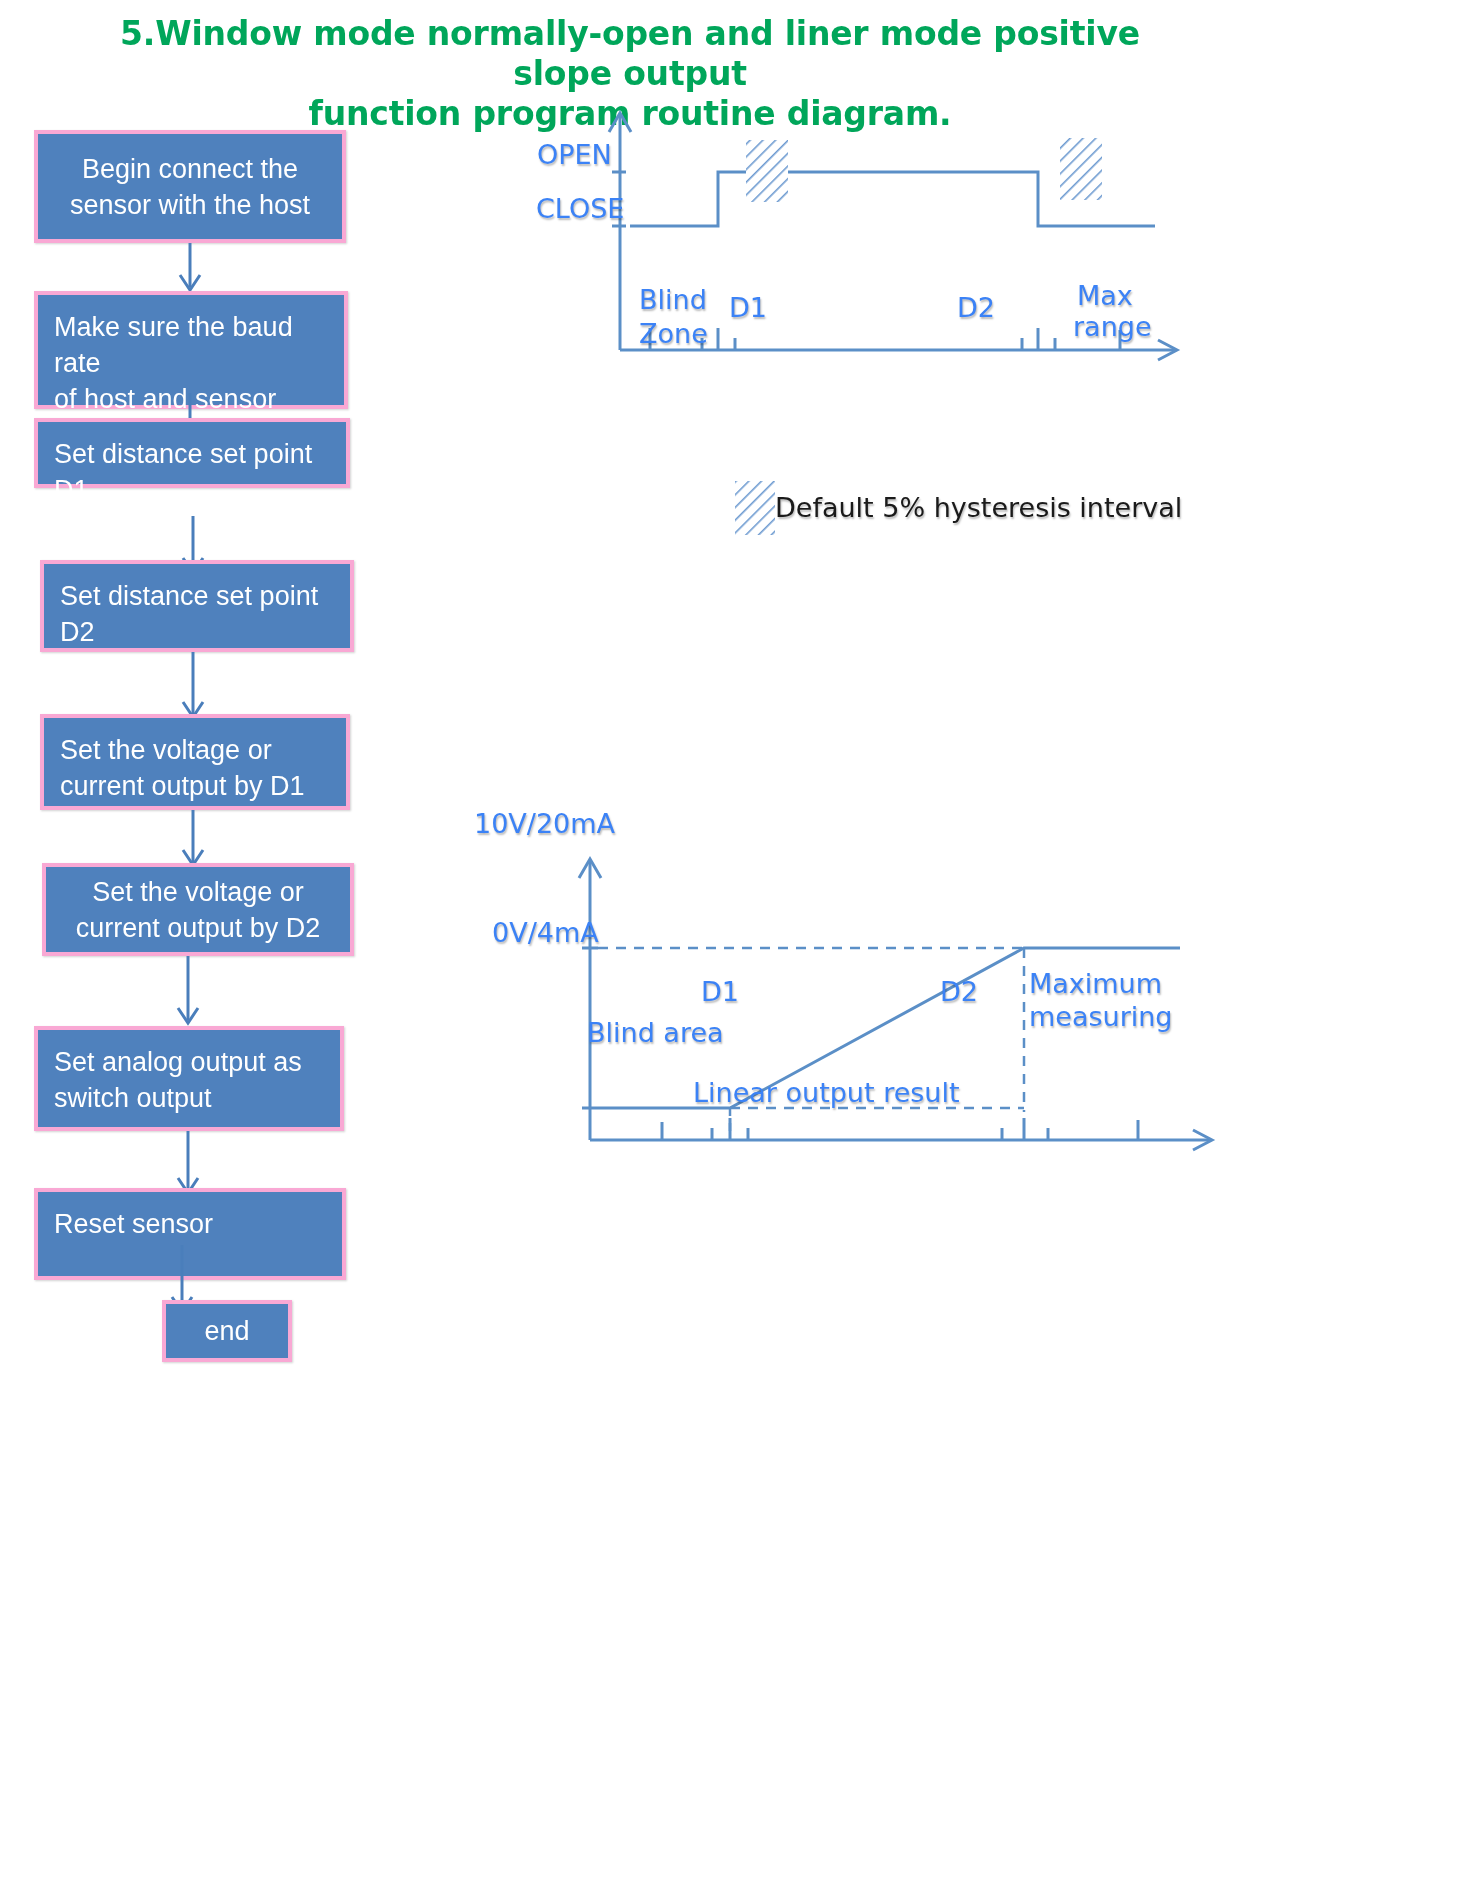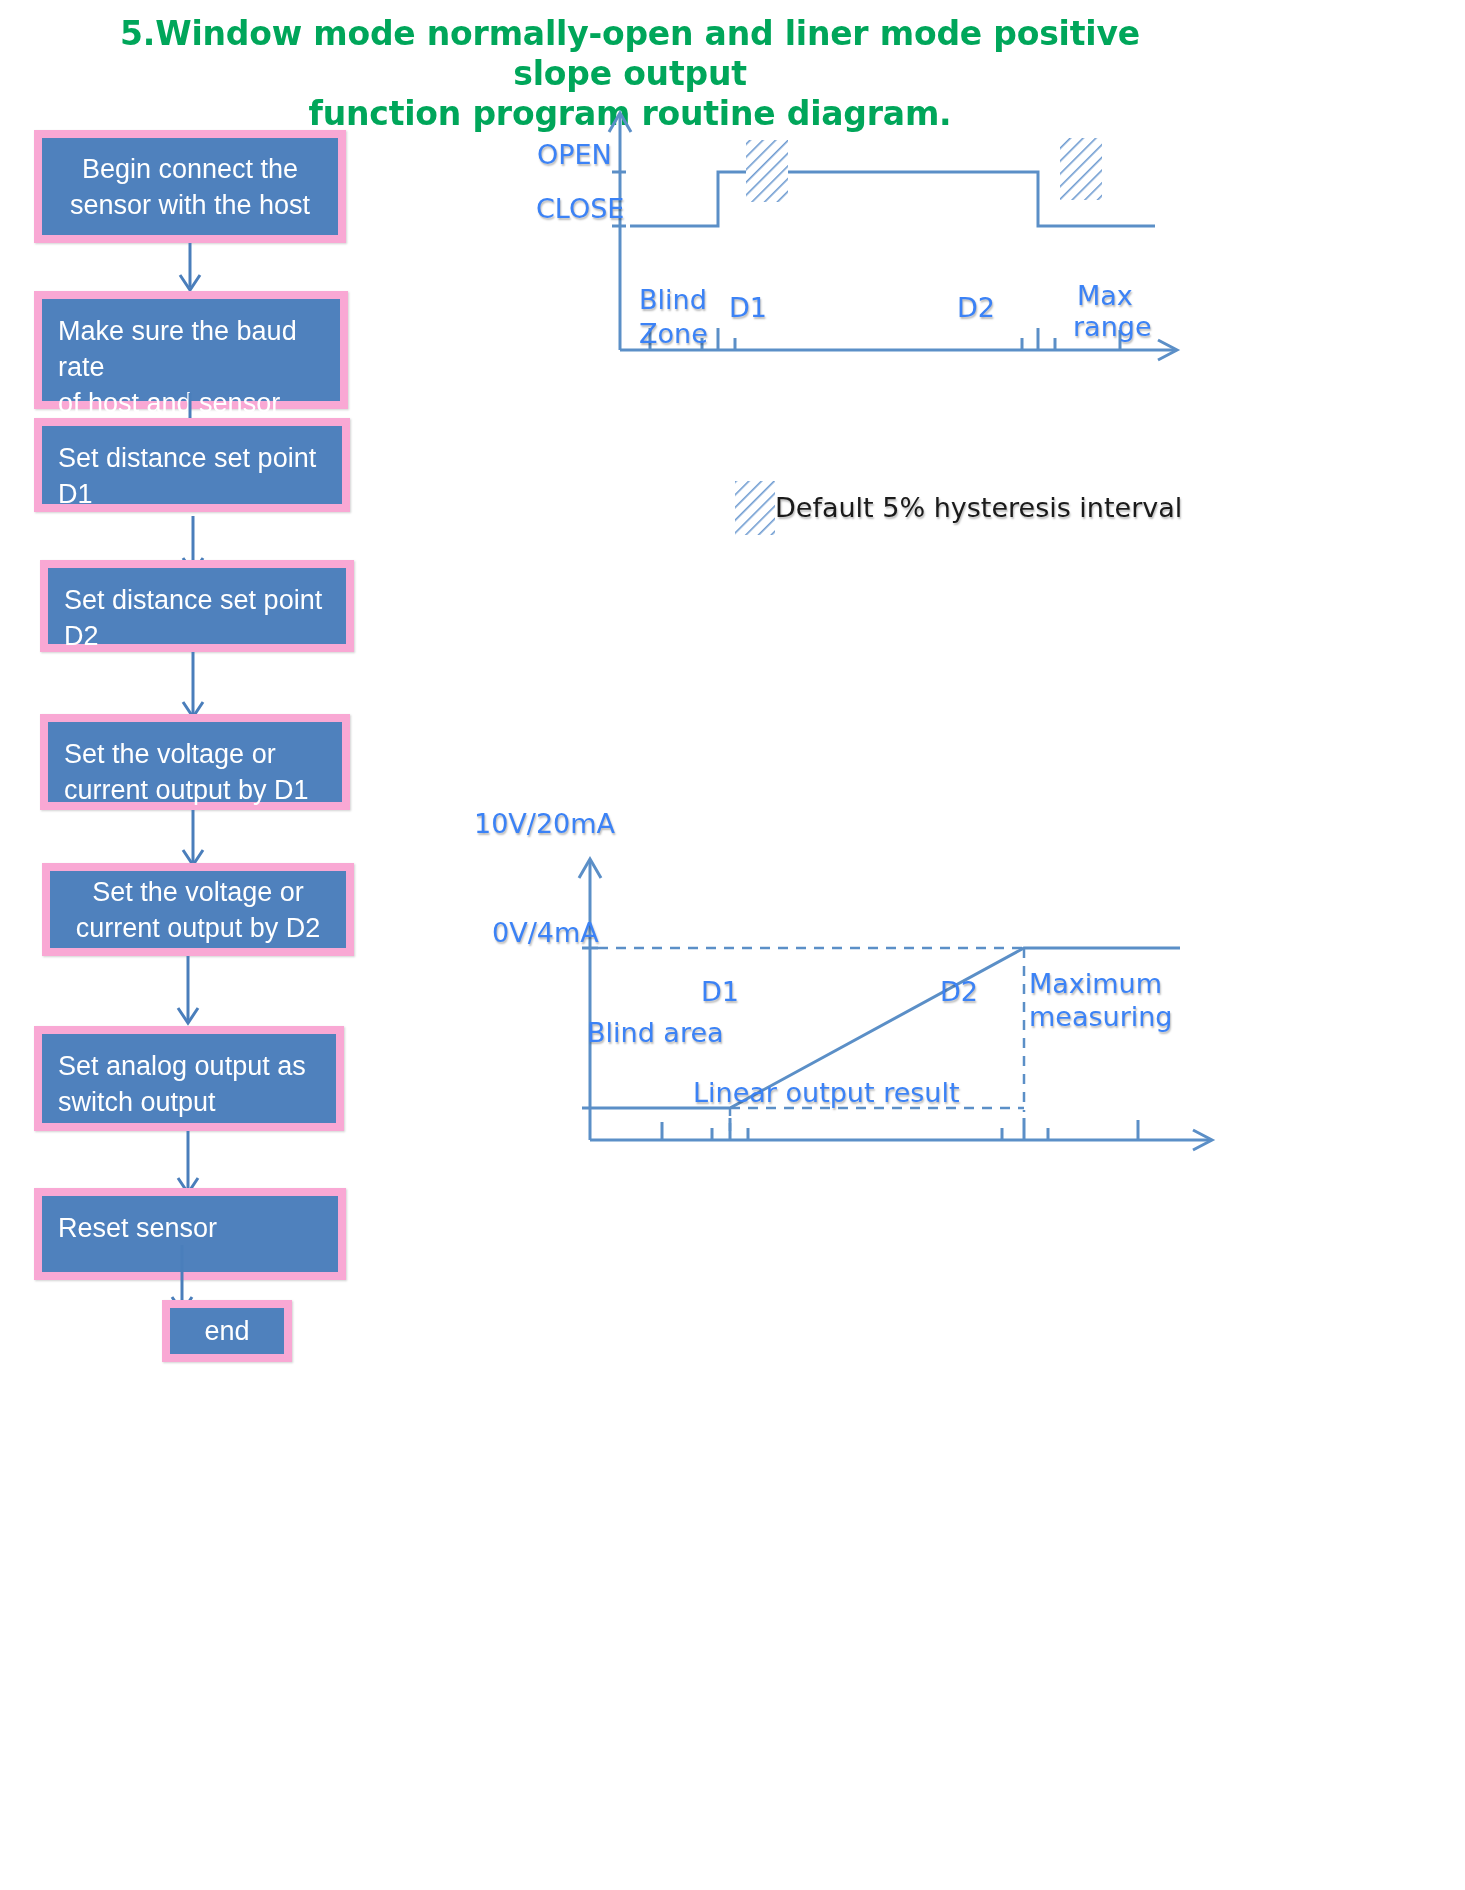--- a/index.html
+++ b/index.html
@@ -34,21 +34,21 @@
   .flow {
     position: absolute;
     left: 0;
     top: 0;
     width: 430px;
     height: 1700px;
   }
   .node {
     position: absolute;
     background: #4F81BD;
-    border: 8px solid #f9a8d4;
+    border: 4px solid #f9a8d4;
     box-sizing: border-box;
     color: #FFFFFF;
     font-family: "Liberation Sans", sans-serif;
     font-size: 27px;
     line-height: 36px;
     display: flex;
     box-shadow: 1px 1px 2px rgba(0,0,0,0.18);
   }
   .node .label { display: block; width: 100%; }
   .node.center { align-items: center; justify-content: center; text-align: center; }
@@ -119,21 +119,21 @@
 of host and sensor</span>
   </div>
 
   <div class="connector" style="left:160px; top:393px; width:60px; height:50px;">
     <svg width="60" height="50" viewBox="0 0 60 50">
       <line x1="30" y1="0" x2="30" y2="42" stroke="#4A7EBB" stroke-width="3"></line>
       <polyline points="20,30 30,45 40,30" fill="none" stroke="#4A7EBB" stroke-width="3"></polyline>
     </svg>
   </div>
 
-  <div class="node left-top" style="left:34px; top:418px; width:316px; height:94px;">
+  <div class="node left-top" style="left:34px; top:418px; width:316px; height:70px;">
     <span class="label" style="white-space:pre-line;">Set distance set point D1</span>
   </div>
 
   <div class="connector" style="left:163px; top:516px; width:60px; height:60px;">
     <svg width="60" height="60" viewBox="0 0 60 60">
       <line x1="30" y1="0" x2="30" y2="54" stroke="#4A7EBB" stroke-width="3"></line>
       <polyline points="20,42 30,57 40,42" fill="none" stroke="#4A7EBB" stroke-width="3"></polyline>
     </svg>
   </div>
 

